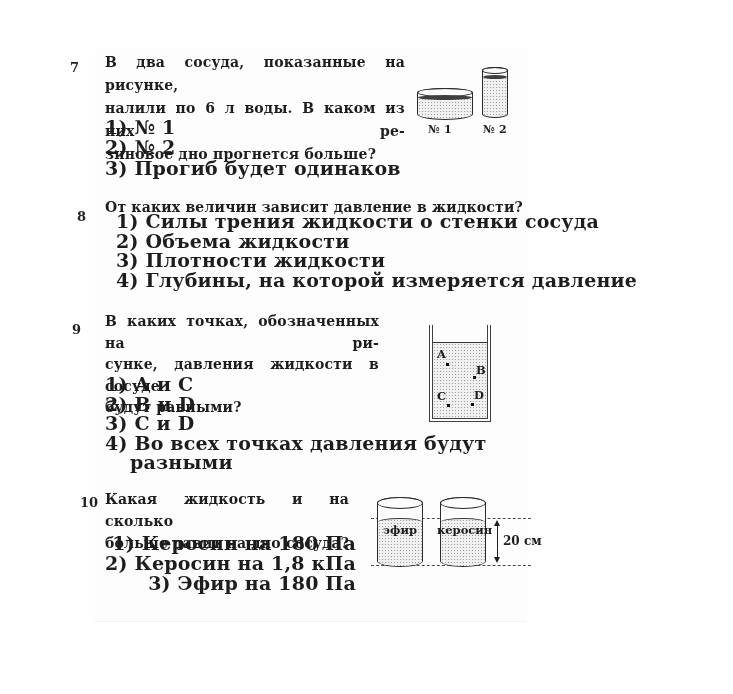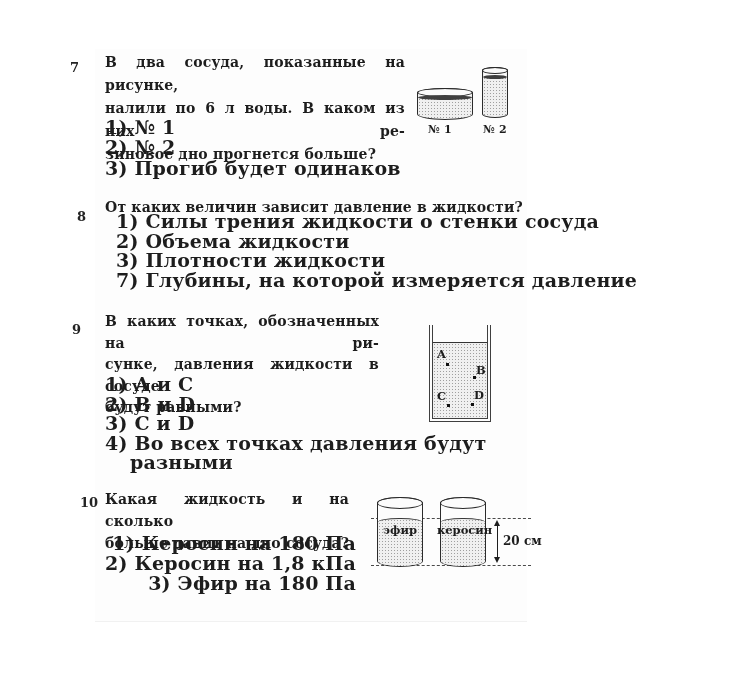--- a/index.html
+++ b/index.html
@@ -111,21 +111,21 @@
 
   <section class="q8">
     <div class="qnum" style="left:77px; top:210px;">8</div>
     <div class="qtext" style="left:105px; top:197px;">
       <div class="tline nowrap" style="line-height:20px;">От каких величин зависит давление в жидкости?</div>
     </div>
     <div class="opts" style="left:105px; top:212px;margin-left:11px;">
       <div class="opt">1) Силы трения жидкости о стенки сосуда</div>
       <div class="opt">2) Объема жидкости</div>
       <div class="opt">3) Плотности жидкости</div>
-      <div class="opt">7) Глубины, на которой измеряется давление</div>
+      <div class="opt">4) Глубины, на которой измеряется давление</div>
     </div>
   </section>
 
   <section class="q9">
     <div class="qnum" style="left:72px; top:323px;">9</div>
     <div class="qtext" style="left:105px; top:311px; width:274px;">
       <div class="tline just">В каких точках, обозначенных на ри-</div>
       <div class="tline just">сунке, давления жидкости в сосуде</div>
       <div class="tline nowrap">будут равными?</div>
     </div>

